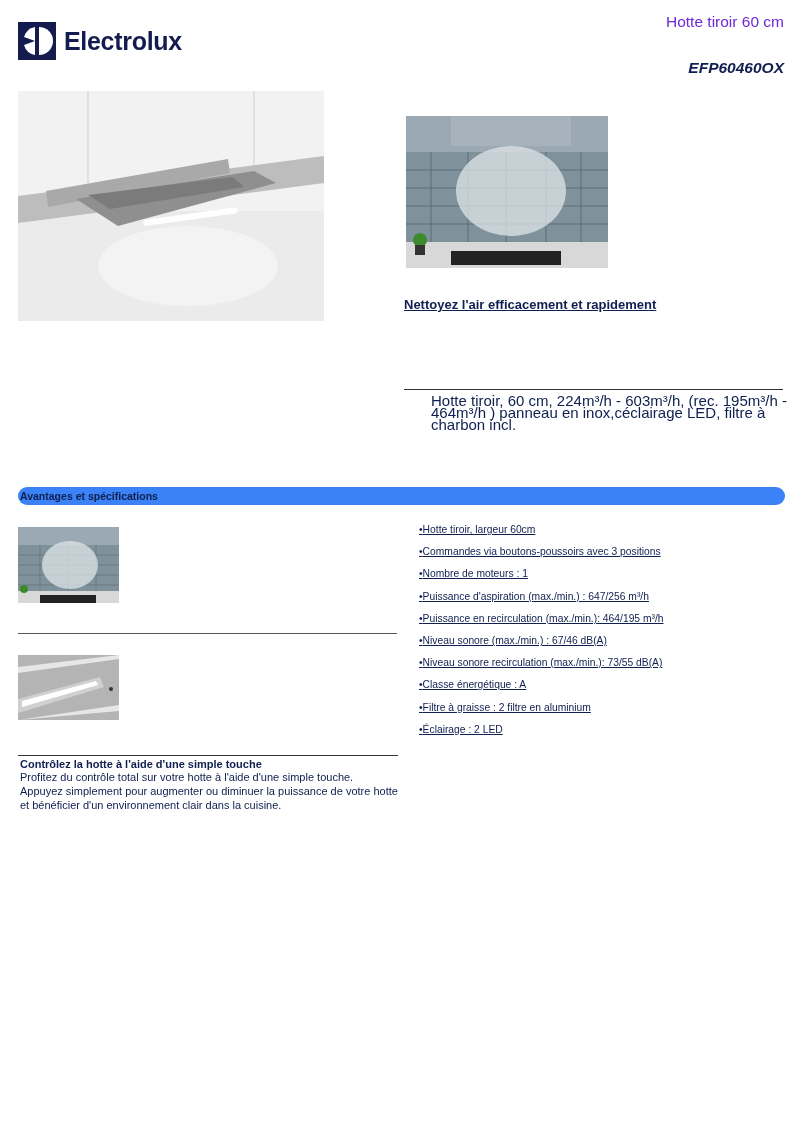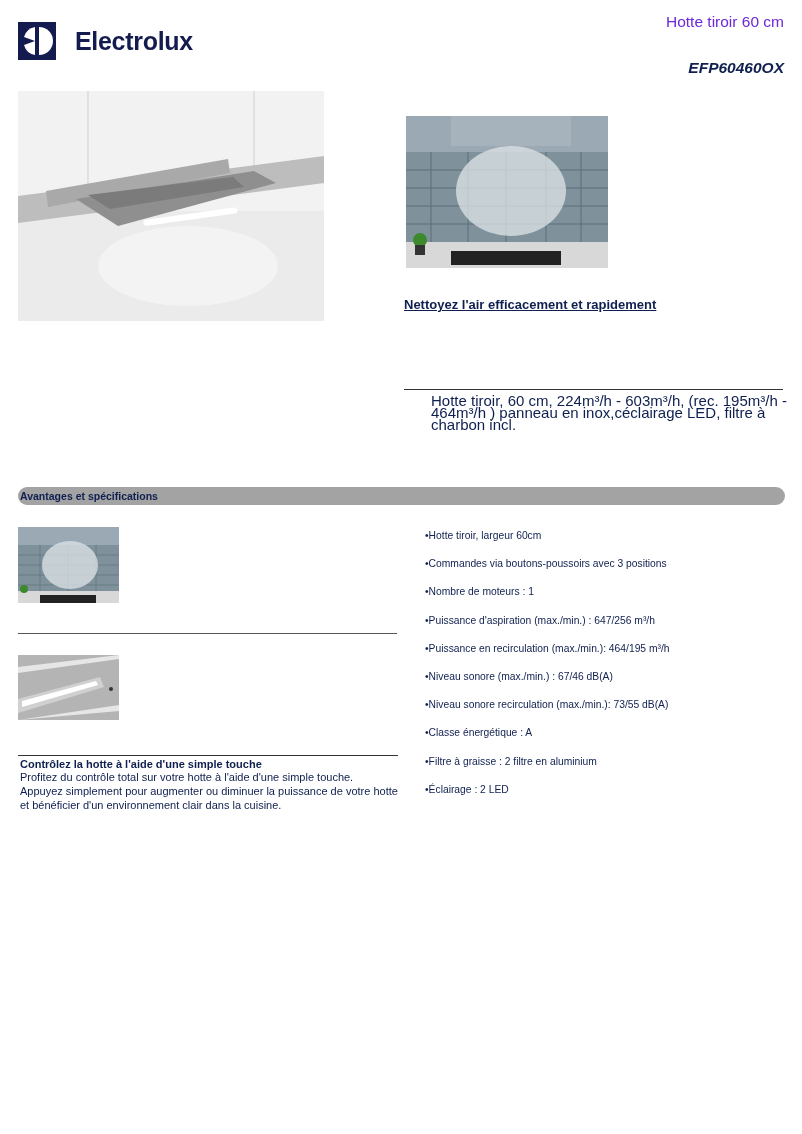--- a/index.html
+++ b/index.html
@@ -2,43 +2,43 @@
 <html><head>
 <meta charset="utf-8">
 <style>
   html, body { margin: 0; padding: 0; background: #ffffff; }
   body {
     width: 802px; height: 1134px; position: relative; overflow: hidden;
     font-family: "Liberation Sans", "DejaVu Sans", sans-serif; color: #0f1f4f;
   }
   .abs { position: absolute; }
   
-  .logo { left: 18px; top: 22px; display: flex; align-items: center; gap: 19px; }
+  .logo { left: 18px; top: 22px; display: flex; align-items: center; gap: 8px; }
   .logo-mark { width: 38px; height: 38px; background: #141c4f; position: relative; }
   .logo-word { font-size: 25px; font-weight: 600; color: #141c4f; letter-spacing: -0.3px; }
   
   .doc-type { right: 18px; top: 13px; font-size: 15.5px; color: #6d28d9; }
   .model { right: 18px; top: 59px; font-size: 15.5px; font-weight: 700; color: #0f1f4f; font-style: italic; }
   
   .img { overflow: hidden; }
   .main-img { left: 18px; top: 91px; width: 306px; height: 230px; background: #eaeaea; }
   .top-img { left: 406px; top: 116px; width: 202px; height: 152px; background: #8c9ba6; }
   .thumb1 { left: 18px; top: 527px; width: 101px; height: 76px; background: #8c9ba6; }
   .thumb2 { left: 18px; top: 655px; width: 101px; height: 65px; background: #b5b5b5; }
   
   .feature-title { left: 404px; top: 297px; font-size: 13px; font-weight: 700; text-decoration: underline; }
   .rule { height: 0; border-top: 1px solid #333; }
   .rule1 { left: 404px; top: 389px; width: 379px; }
   .rule2 { left: 18px; top: 633px; width: 379px; border-top-color: #555; }
   .rule3 { left: 18px; top: 755px; width: 380px; }
   .summary { left: 404px; top: 395px; width: 380px; font-size: 15px; line-height: 12px; margin-left: 27px; }
-  .section-bar { left: 18px; top: 487px; width: 767px; height: 18px; background: #a3a3a3; border-radius: 9px; }
+  .section-bar { left: 18px; top: 487px; width: 767px; height: 18px; background: #3b82f6; border-radius: 9px; }
   .section-bar span { position: absolute; left: 2px; top: 3px; font-size: 10.5px; font-weight: 700; color: #0f1f4f; }
   .specs { left: 409px; top: 514px; width: 380px; font-size: 10.3px; line-height: 12.2px; margin: 0; padding: 0; list-style: none; }
-  .specs li { margin: 16px; padding: 0; }
+  .specs li { margin: 10px; padding: 0; text-decoration: underline; }
   .specs li::before { content: "\2022 "; }
   .control-title { left: 20px; top: 758px; font-size: 11px; font-weight: 700; }
   .control-text { left: 20px; top: 770px; width: 378px; font-size: 11px; line-height: 14px; }
 </style>
 </head>
 <body>
 
 <div class="abs logo">
   <div class="logo-mark">
     <svg width="38" height="38" viewBox="0 0 38 38">

